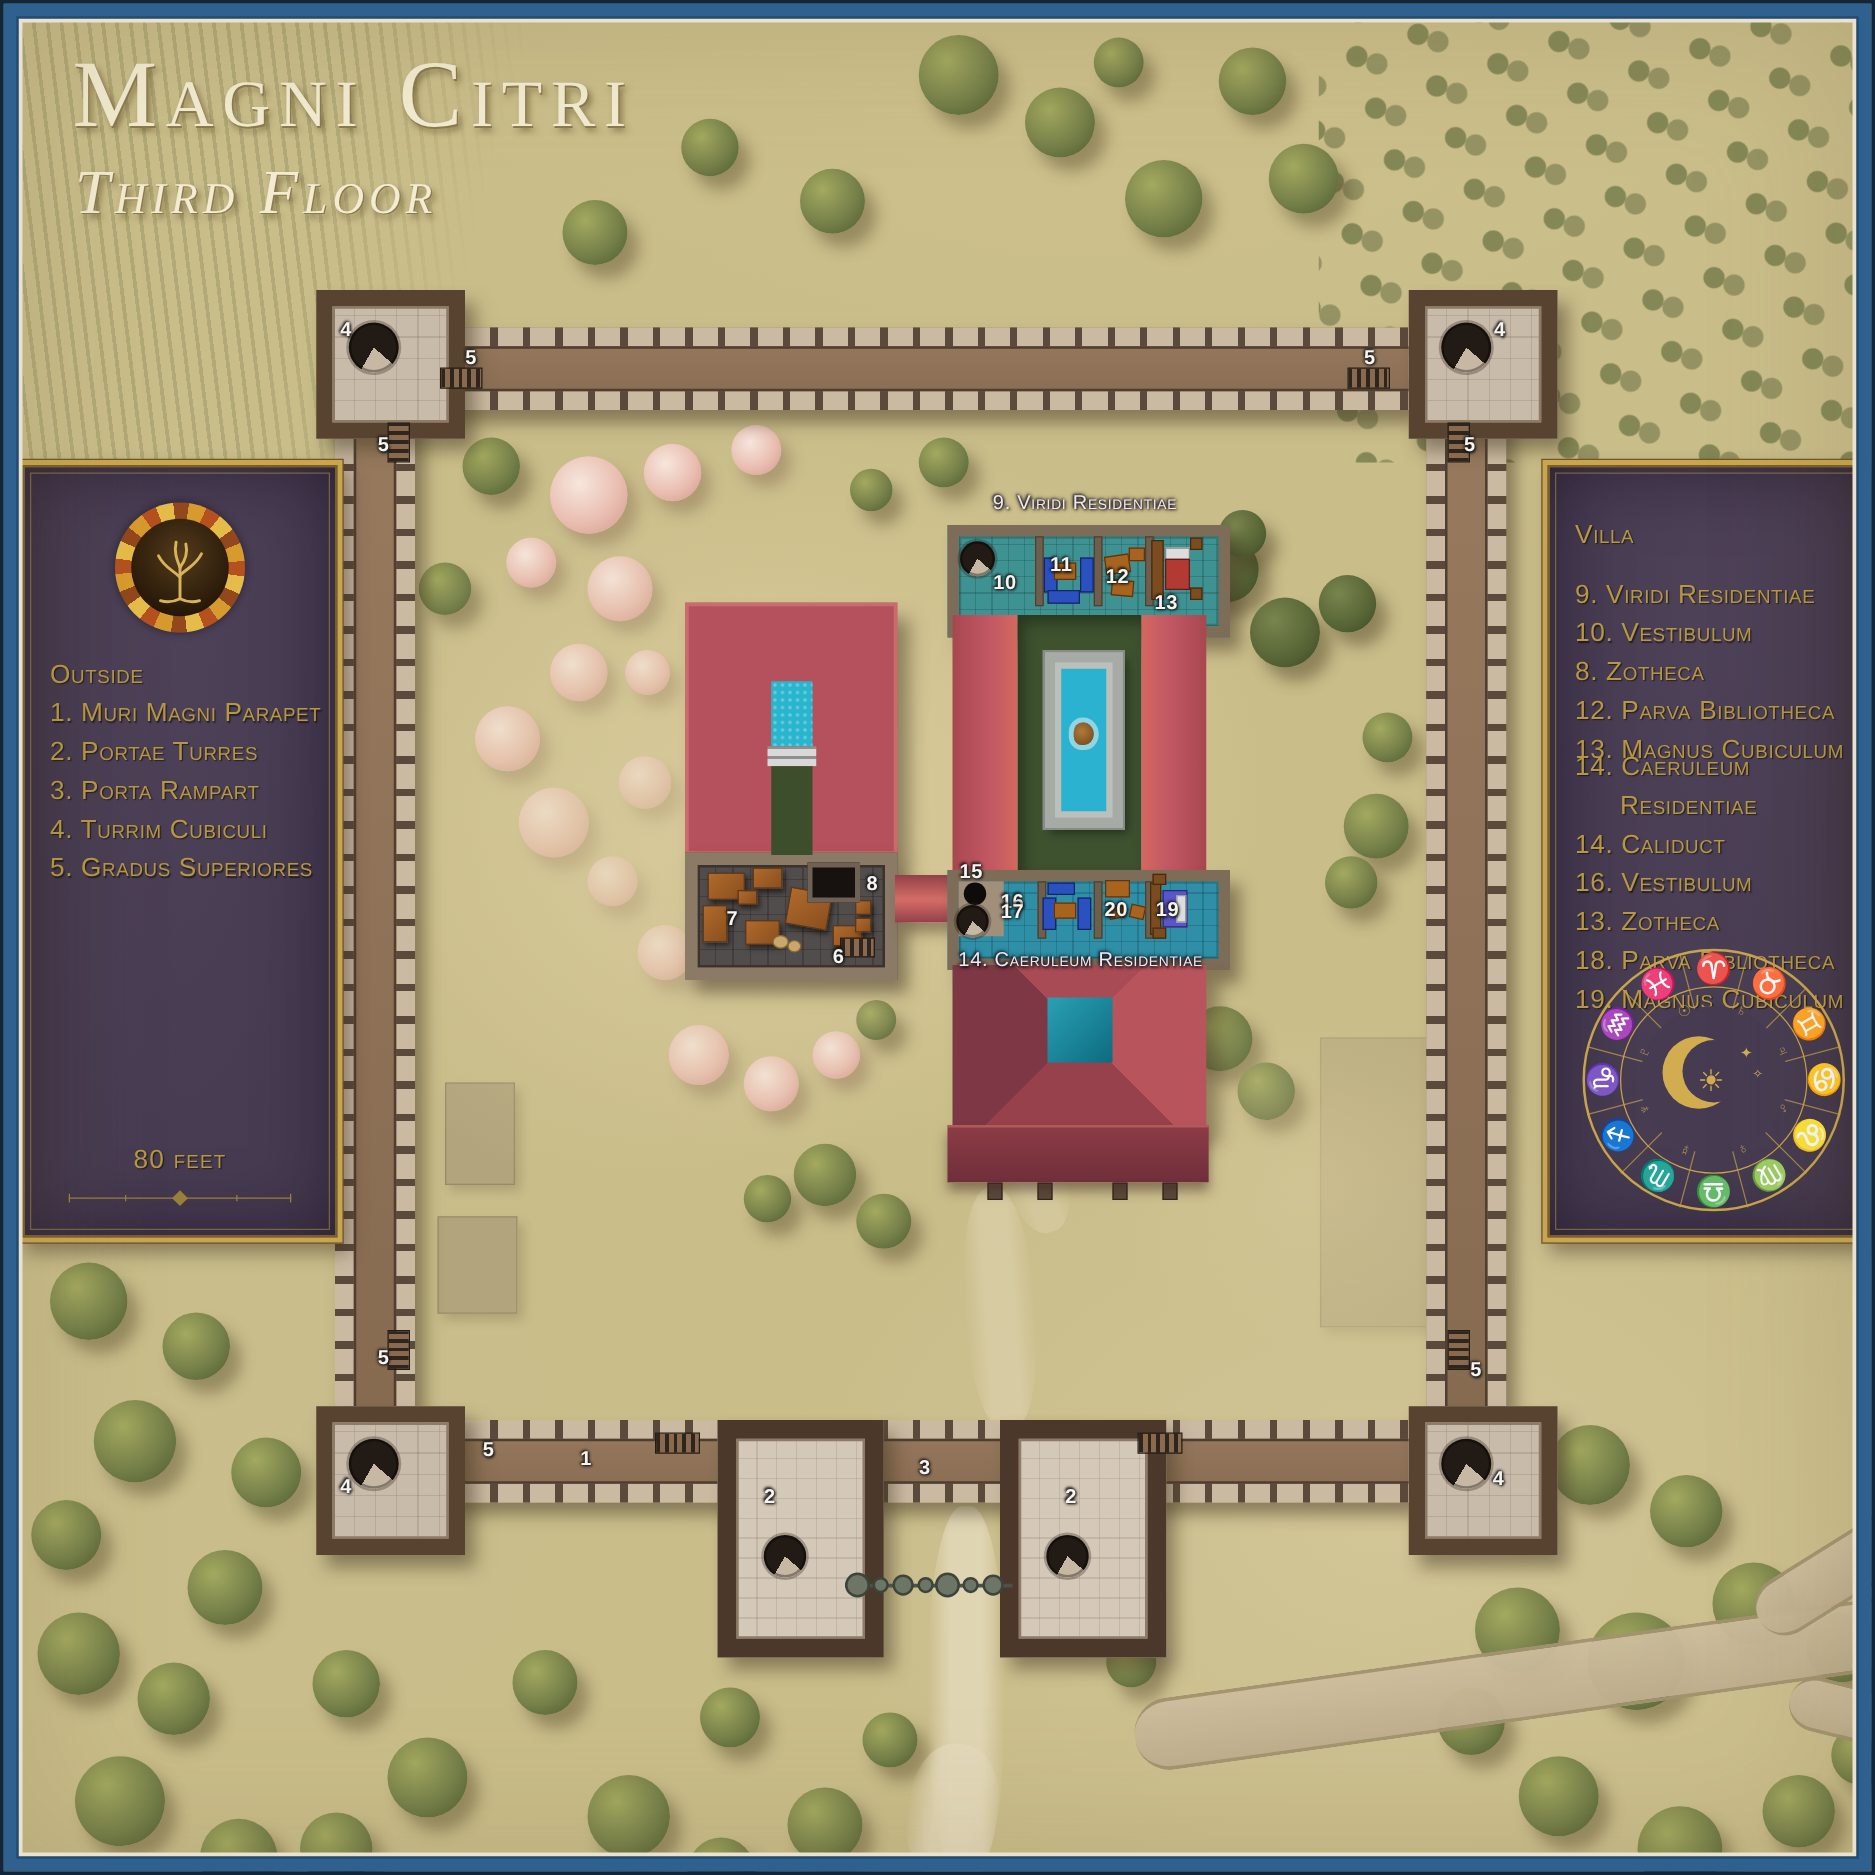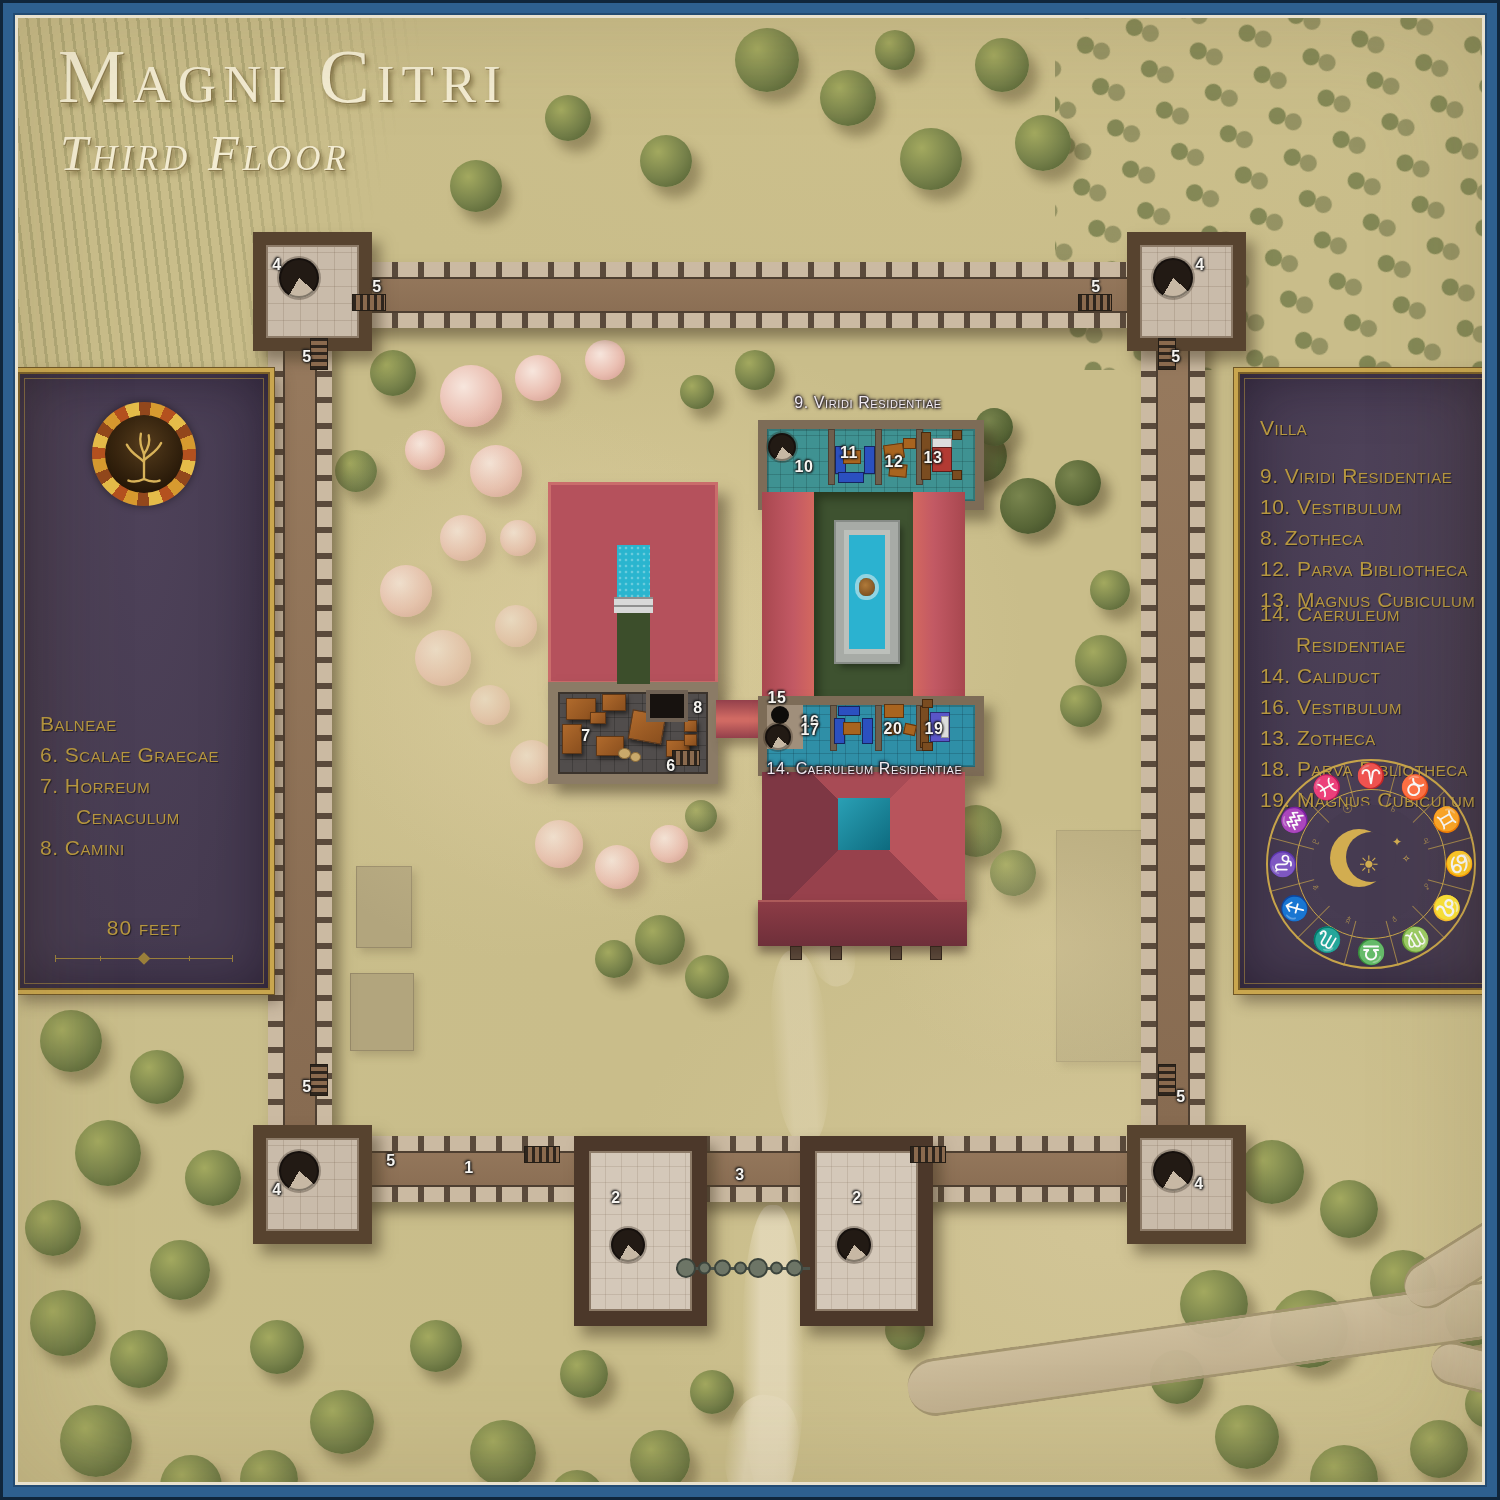--- a/index.html
+++ b/index.html
@@ -371,21 +371,21 @@
 <span class="n" style="left:469px;top:1168px">1</span>
 <span class="n" style="left:740px;top:1175px">3</span>
 <span class="n" style="left:616px;top:1198px">2</span>
 <span class="n" style="left:857px;top:1198px">2</span>
 <span class="n" style="left:671px;top:766px">6</span>
 <span class="n" style="left:586px;top:736px">7</span>
 <span class="n" style="left:698px;top:708px">8</span>
 <span class="n" style="left:804px;top:467px">10</span>
 <span class="n" style="left:849px;top:453px">11</span>
 <span class="n" style="left:894px;top:462px">12</span>
-<span class="n" style="left:933px;top:458px">13</span>
+<span class="n" style="left:933px;top:483px">13</span>
 <span class="n" style="left:777px;top:698px">15</span>
 <span class="n" style="left:810px;top:722px">16</span>
 <span class="n" style="left:810px;top:730px">17</span>
 <span class="n" style="left:893px;top:729px">20</span>
 <span class="n" style="left:934px;top:729px">19</span>
 
 <div class="title">Magni Citri</div>
 <div class="subtitle">Third Floor</div>
 
 <div class="panel" style="left:14px;top:368px">
@@ -397,26 +397,27 @@
         <path d="M50 82 L50 48"></path>
         <path d="M50 60 C42 52 34 50 28 38"></path>
         <path d="M50 58 C58 50 66 48 72 36"></path>
         <path d="M50 50 C46 40 44 34 46 24"></path>
         <path d="M50 50 C56 42 58 34 56 26"></path>
         <path d="M50 82 C42 86 36 86 30 84"></path>
         <path d="M50 82 C58 86 64 86 70 84"></path>
       </g>
     </svg>
   </div>
-  <div class="ltxt" style="top:336px">
-    <div>Balneae</div>
-    <div>6. Scalae Graecae</div>
-    <div>7. Horreum</div>
-    <div class="indent">Cenaculum</div>
-    <div>8. Camini</div>
+  <div class="ltxt" style="top:152px">
+    <div>Outside</div>
+    <div>1. Muri Magni Parapet</div>
+    <div>2. Portae Turres</div>
+    <div>3. Porta Rampart</div>
+    <div>4. Turrim Cubiculi</div>
+    <div>5. Gradus Superiores</div>
   </div>
   <div class="scale" style="top:544px">80 feet</div>
   <div class="sbar" style="top:582px">
     <i style="left:0;top:1px;width:1px;height:7px"></i>
     <i style="right:0;top:1px;width:1px;height:7px"></i>
     <i style="left:50%;top:0;width:9px;height:9px;transform:translateX(-50%) rotate(45deg)"></i>
     <i style="left:25%;top:2px;width:1px;height:5px"></i>
     <i style="left:75%;top:2px;width:1px;height:5px"></i>
   </div>
 </div>

